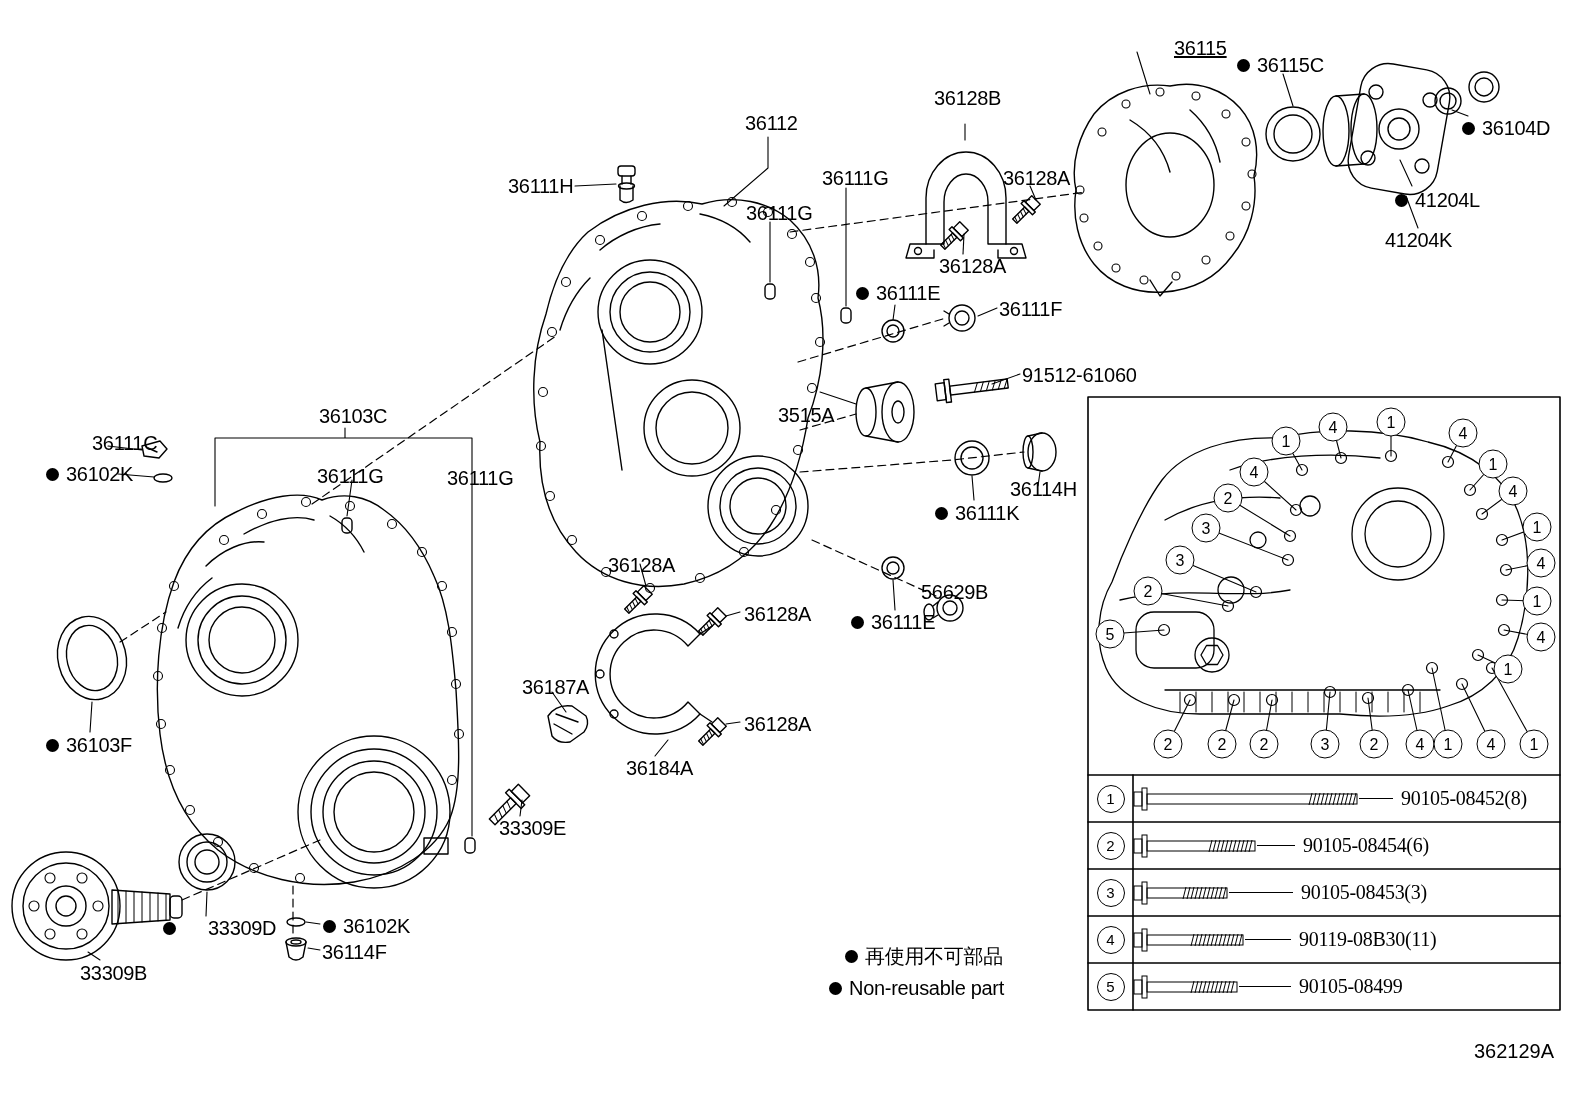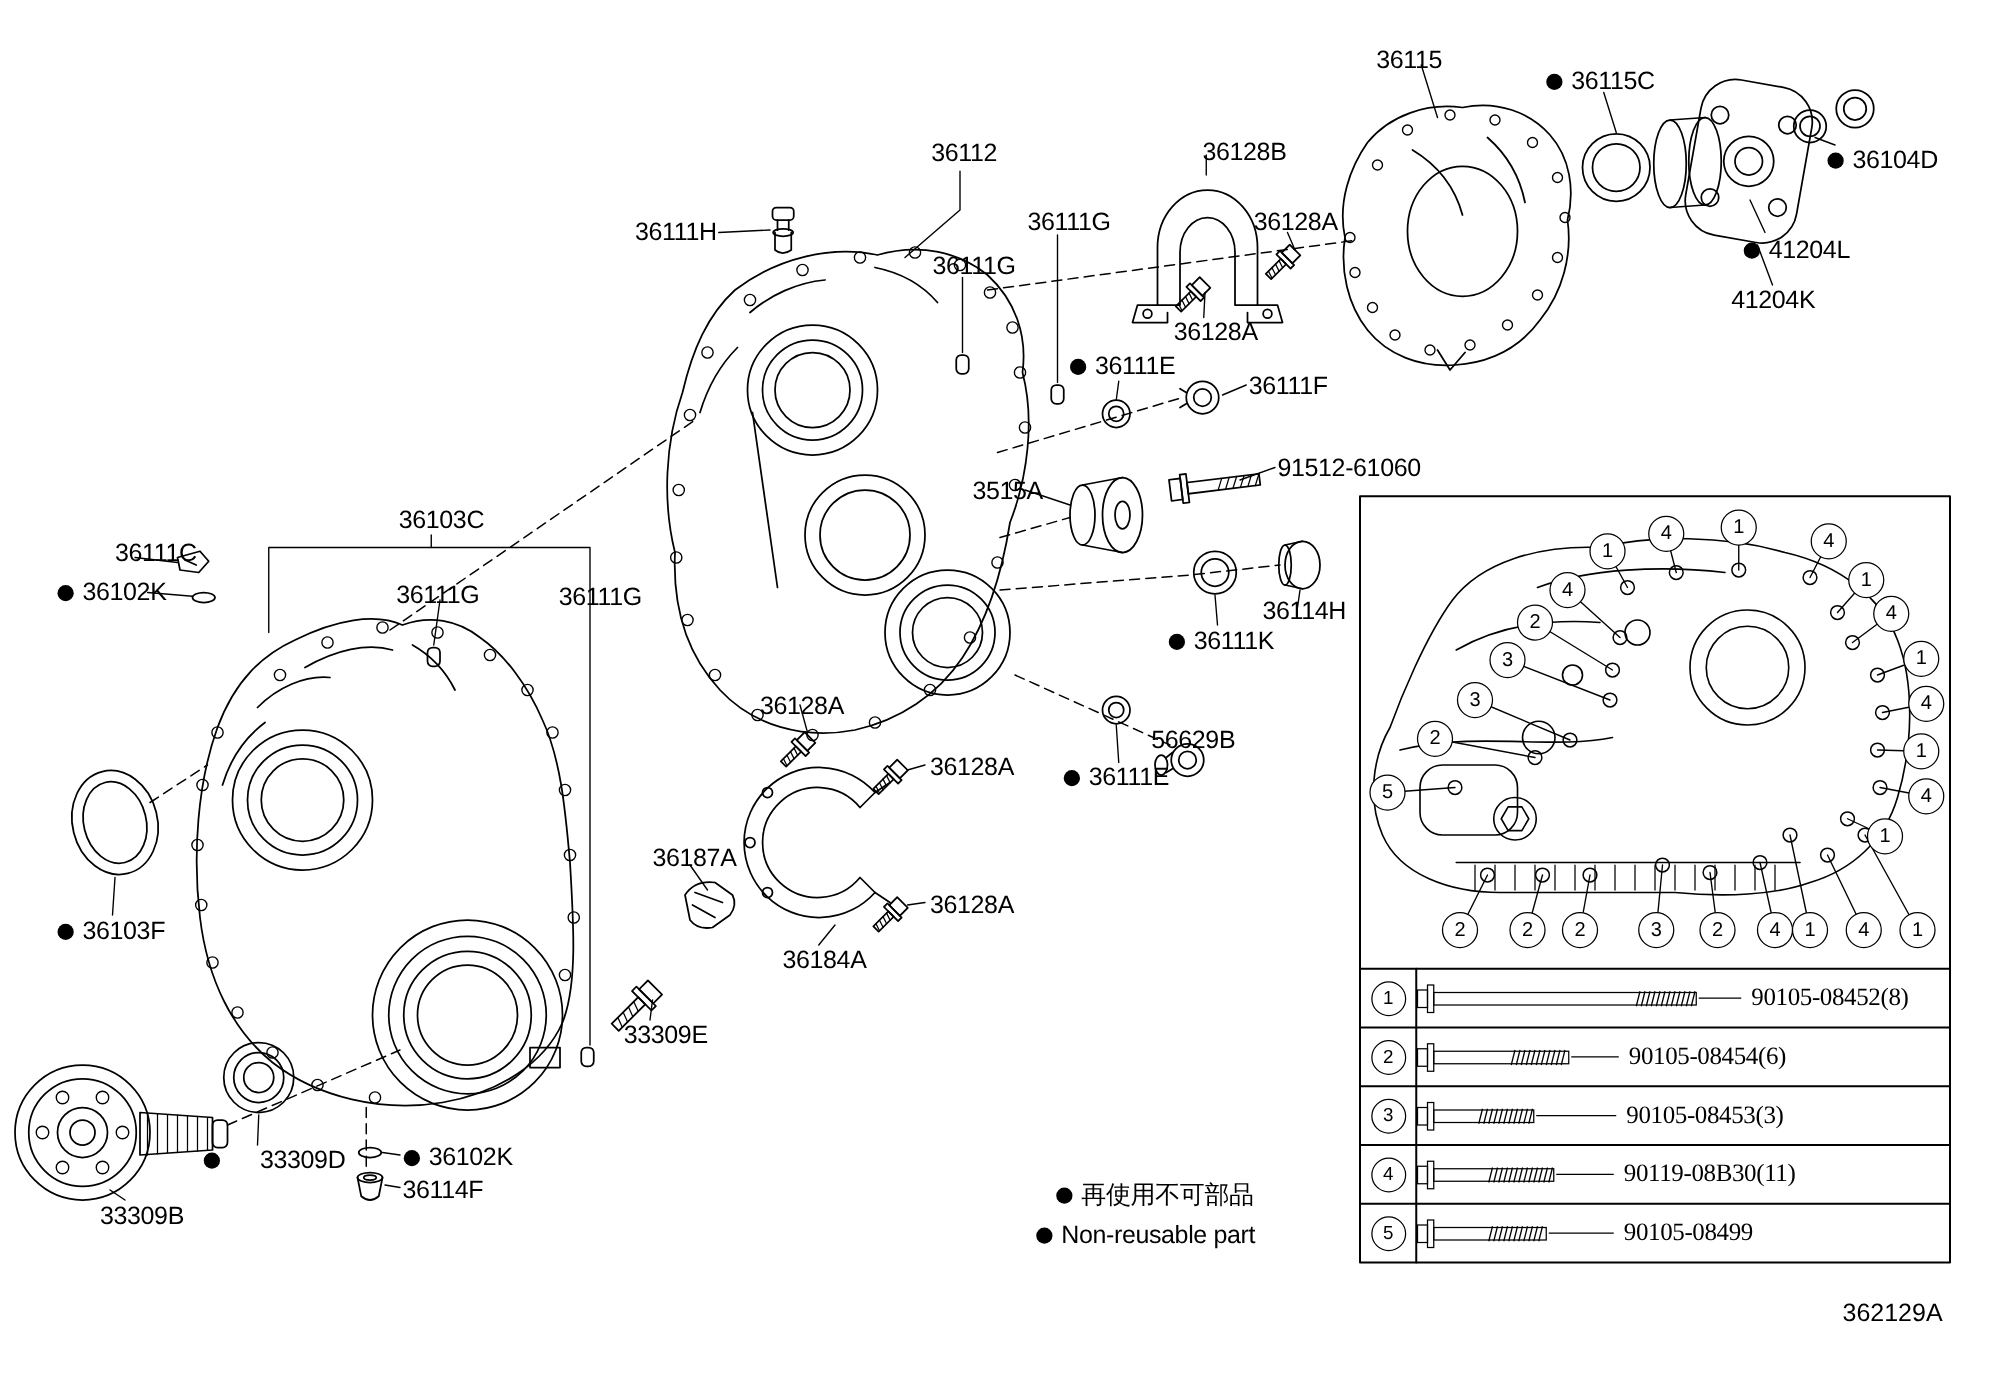--- a/index.html
+++ b/index.html
@@ -415,42 +415,42 @@
           <line x1="1491" y1="744" x2="1462" y2="684" stroke="#000" stroke-width="1.1"></line>
           <circle cx="1462" cy="684" r="5.5" fill="none" stroke="#000" stroke-width="1.2"></circle>
           <line x1="1534" y1="744" x2="1492" y2="668" stroke="#000" stroke-width="1.1"></line>
           <circle cx="1492" cy="668" r="5.5" fill="none" stroke="#000" stroke-width="1.2"></circle>
         </g>
   </g>
 </svg>
 
 <div id="label-layer">
   <div class="footer-code">362129A</div>
-<div class="part-label" style="left: 1101px; top: 38px;">
+<div class="part-label" style="left: 1174px; top: 38px; text-decoration: underline;">
         <span>36115</span>
       </div>
       <div class="part-label" style="left: 1237px; top: 55px;">
         <span class="dot"></span>
         <span>36115C</span>
       </div>
       <div class="part-label" style="left: 1462px; top: 118px;">
         <span class="dot"></span>
         <span>36104D</span>
       </div>
       <div class="part-label" style="left: 1395px; top: 190px;">
         <span class="dot"></span>
         <span>41204L</span>
       </div>
       <div class="part-label" style="left: 1385px; top: 230px;">
         <span>41204K</span>
       </div>
       <div class="part-label" style="left: 745px; top: 113px;">
         <span>36112</span>
       </div>
-      <div class="part-label" style="left: 934px; top: 112px; margin-left: 28px;">
+      <div class="part-label" style="left: 934px; top: 88px;">
         <span>36128B</span>
       </div>
       <div class="part-label" style="left: 508px; top: 176px;">
         <span>36111H</span>
       </div>
       <div class="part-label" style="left: 822px; top: 168px;">
         <span>36111G</span>
       </div>
       <div class="part-label" style="left: 1003px; top: 168px;">
         <span>36128A</span>
@@ -464,21 +464,21 @@
       <div class="part-label" style="left: 856px; top: 283px;">
         <span class="dot"></span>
         <span>36111E</span>
       </div>
       <div class="part-label" style="left: 999px; top: 299px;">
         <span>36111F</span>
       </div>
       <div class="part-label" style="left: 1022px; top: 365px;">
         <span>91512-61060</span>
       </div>
-      <div class="part-label" style="left: 778px; top: 383px;">
+      <div class="part-label" style="left: 778px; top: 405px;">
         <span>3515A</span>
       </div>
       <div class="part-label" style="left: 319px; top: 406px;">
         <span>36103C</span>
       </div>
       <div class="part-label" style="left: 52px; top: 433px; margin-left: 40px;">
         <span>36111C</span>
       </div>
       <div class="part-label" style="left: 46px; top: 464px;">
         <span class="dot"></span>

